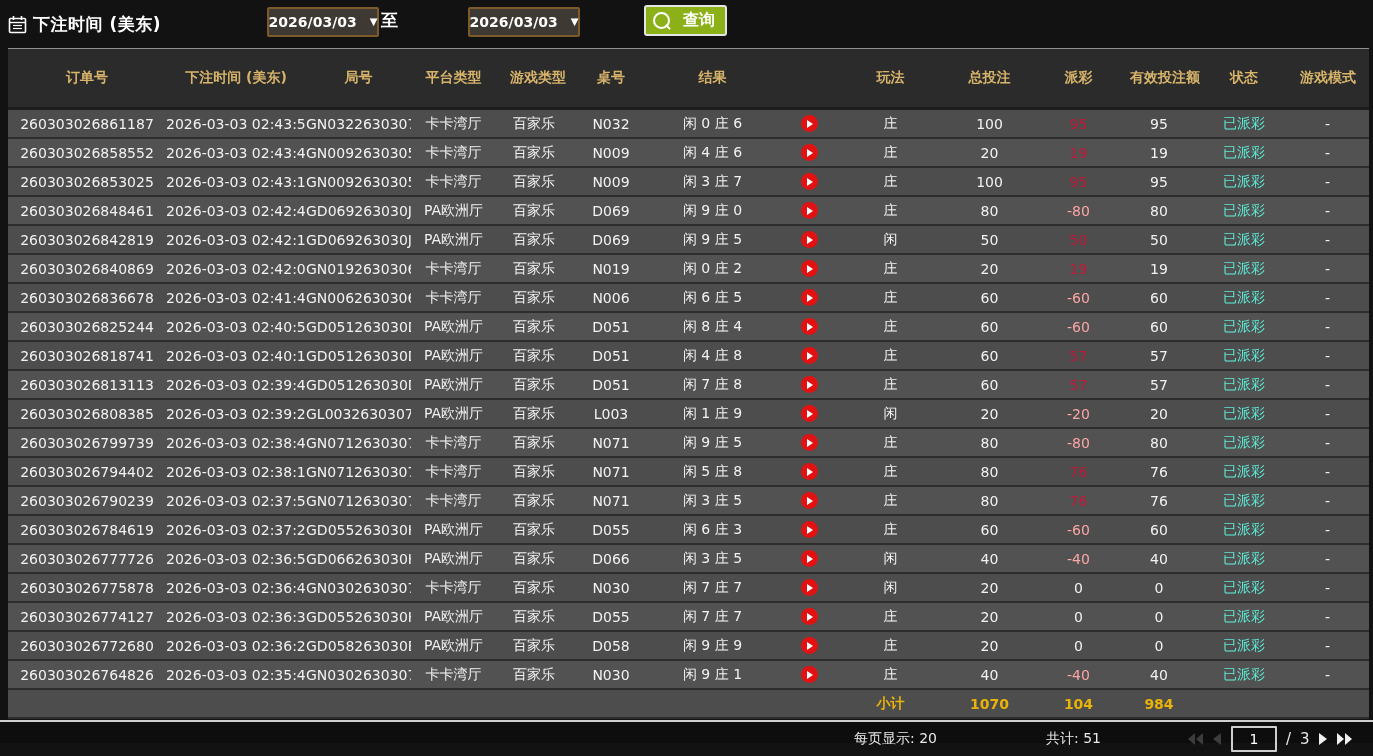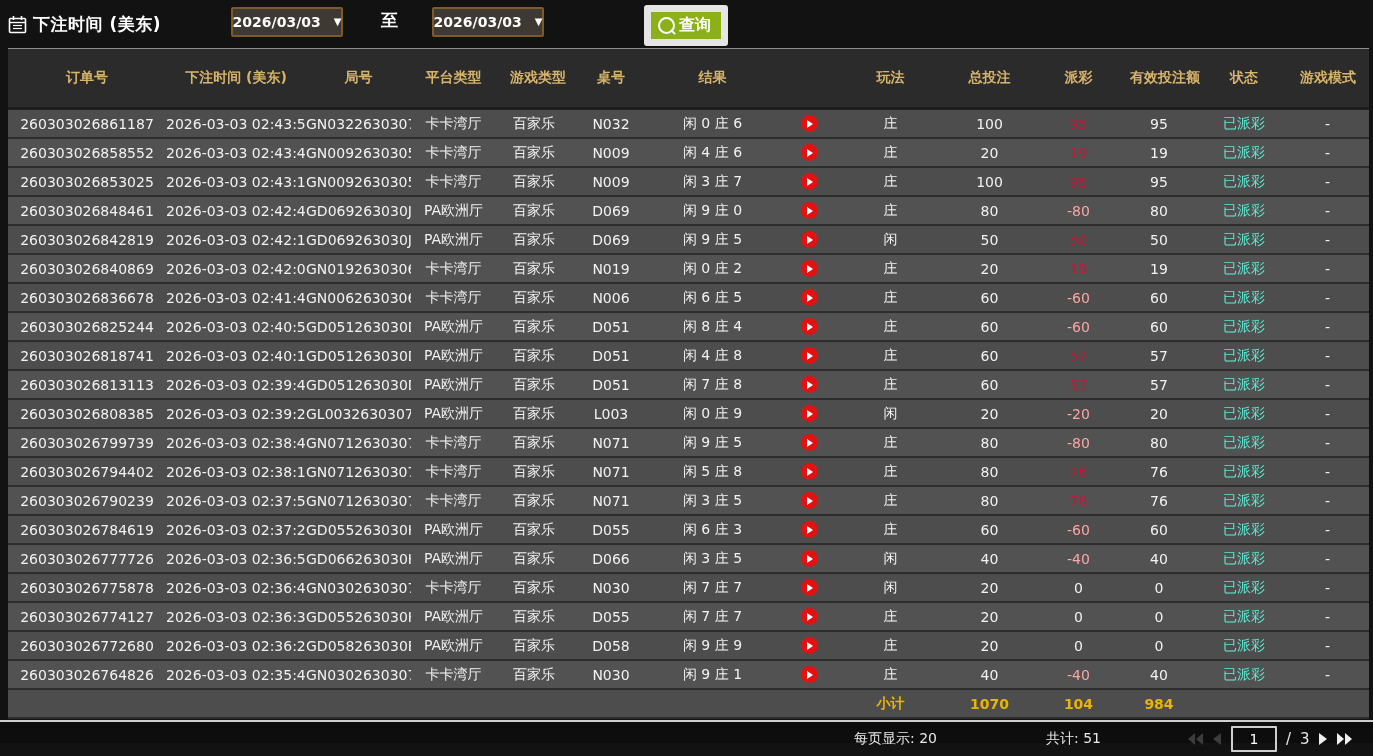--- a/index.html
+++ b/index.html
@@ -11,31 +11,31 @@
   .topbar{
     height:48px;display:flex;align-items:center;background:#121212;
     position:relative;
   }
   .cal-icon{margin-left:8px;display:inline-flex;}
   .topbar-title{color:#ffffff;font-weight:bold;font-size:17px;margin-left:6px;letter-spacing:.5px;}
   .date-box{
     position:absolute;top:7px;height:26px;width:108px;
     background:#3e3a33;border:2px solid #7c5b28;border-radius:2px;
     color:#ffffff;font-weight:bold;font-size:14px;
-    display:flex;align-items:center;justify-content:center;gap:13px;cursor:pointer;
+    display:flex;align-items:center;justify-content:center;gap:13px;cursor:pointer;margin-left:36px;
   }
   .date-from{left:231px;}
   .date-to{left:432px;}
   .to-label{position:absolute;left:381px;top:9px;color:#ffffff;font-weight:bold;font-size:17px;}
   .chev{font-size:10px;line-height:1;}
   .query-btn{
     position:absolute;left:644px;top:5px;height:27px;padding:0 10px 0 7px;
-    background:#8bb018;border:7px solid #e5e5e5;border-radius:3px;
+    background:#8bb018;border:2px solid #e5e5e5;border-radius:3px;
     color:#ffffff;font-weight:bold;font-size:16px;
-    display:flex;align-items:center;gap:4px;cursor:pointer;
+    display:flex;align-items:center;gap:13px;cursor:pointer;
   }
   .mag{width:13px;height:13px;border:2px solid #ffffff;border-radius:50%;position:relative;display:inline-block;}
   .mag::after{content:"";position:absolute;width:6px;height:2px;background:#ffffff;
     transform:rotate(45deg);left:10px;top:12px;}
   
   .table-wrap{margin-left:8px;margin-right:4px;}
   table{border-collapse:collapse;table-layout:fixed;width:1361px;
     border-top:1px solid #8f8f8f;}
   th{
     background:#2b2b2b;color:#d7b46a;font-weight:bold;font-size:14px;
@@ -326,21 +326,21 @@
           <td class="status">已派彩</td>
           <td>-</td>
         </tr>
         <tr class="r-even">
           <td>260303026808385</td>
           <td>2026-03-03 02:39:24</td>
           <td>GL00326303076</td>
           <td>PA欧洲厅</td>
           <td>百家乐</td>
           <td>L003</td>
-          <td>闲 0 庄 9</td>
+          <td>闲 1 庄 9</td>
           <td><span class="play-btn">
               <span class="play-tri"></span>
             </span></td>
           <td>闲</td>
           <td>20</td>
           <td class="neg">-20</td>
           <td>20</td>
           <td class="status">已派彩</td>
           <td>-</td>
         </tr>

